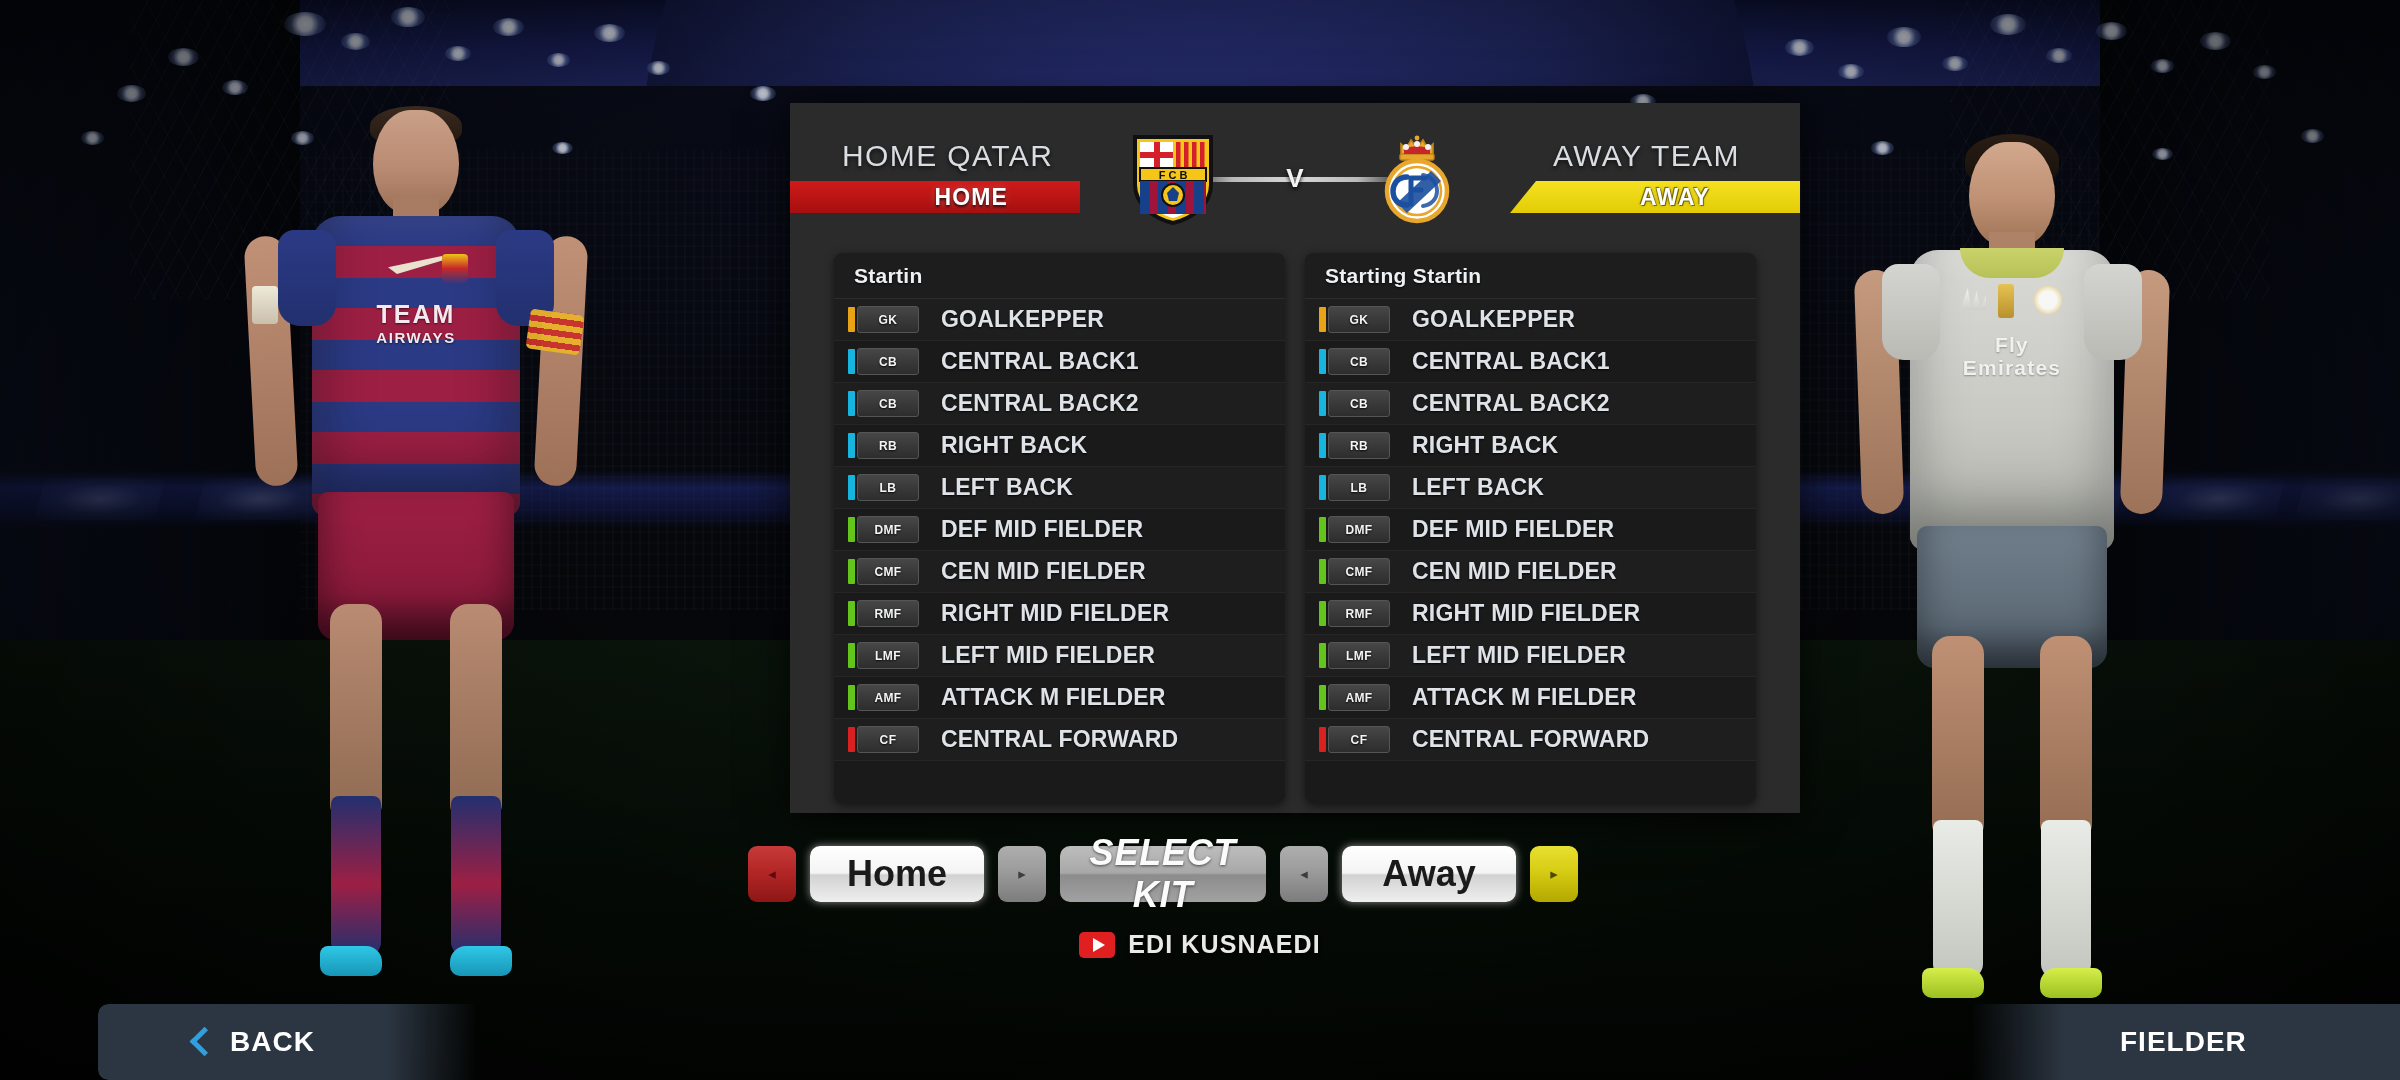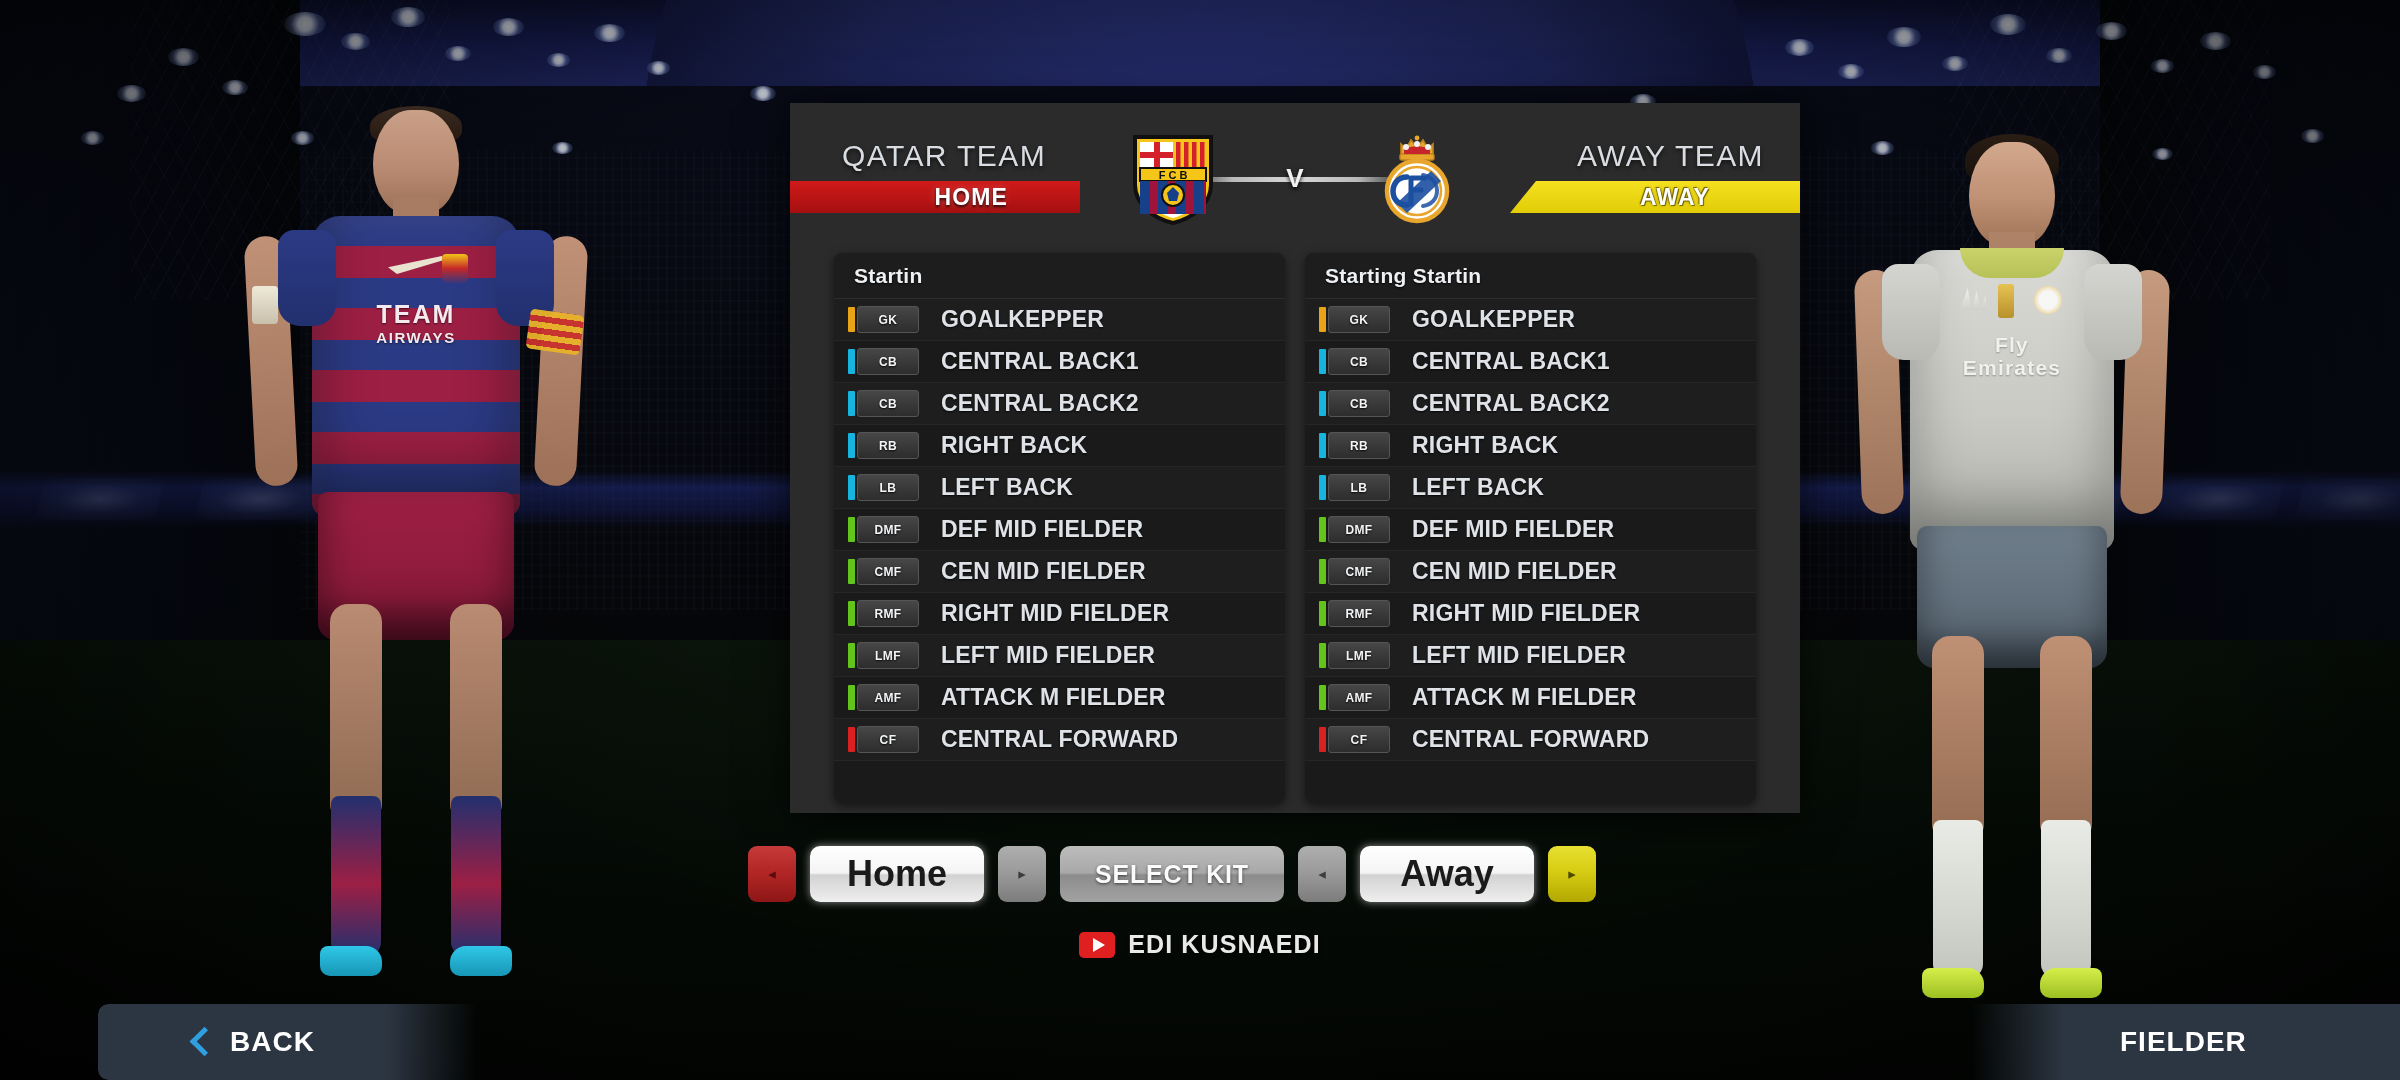--- a/index.html
+++ b/index.html
@@ -187,21 +187,21 @@
   #dialog {
     position:absolute; left:790px; top:103px; width:1010px; height:710px;
     background:#2b2b2b; box-shadow:0 6px 40px rgba(0,0,0,.75);
   }
   .dlg-top { position:relative; height:144px; }
   .team-label {
     position:absolute; top:36px; color:#d9dde2; font-size:30px; letter-spacing:1.4px; font-weight:400;
     text-shadow:0 2px 4px rgba(0,0,0,.7);
   }
   #home-team-label { left:52px; }
-  #away-team-label { right:36px; }
+  #away-team-label { right:60px; }
 
   .crest-row { position:absolute; left:50%; transform:translateX(-50%); top:28px; width:300px; height:94px; }
   .vs-line {
     position:absolute; left:38px; top:46px; width:224px; height:5px;
     background:linear-gradient(90deg, rgba(150,150,150,0) 0%, #b9b9b9 22%, #d8d8d8 50%, #b9b9b9 78%, rgba(150,150,150,0) 100%);
   }
   .vs-text {
     position:absolute; left:50%; transform:translateX(-50%); top:32px;
     color:#f1f1f1; font-size:26px; font-weight:700; text-shadow:0 2px 4px #000;
   }
@@ -269,22 +269,22 @@
   .arrow-btn.yellow{ background:linear-gradient(180deg,#e8e032 0%,#d6cc13 46%,#b2a800 100%); color:#4e4900; }
   .kit-btn {
     height:56px; border-radius:10px; display:flex; align-items:center; justify-content:center;
     font-size:36px; font-weight:700; border:none;
   }
   .kit-btn.white {
     width:174px; background:linear-gradient(180deg,#ffffff 0%,#f4f4f4 48%,#d2d2d2 52%,#efefef 100%);
     color:#1a1a1a; box-shadow:0 0 9px rgba(255,255,255,.55);
   }
   .kit-btn.silver {
-    width:224px; background:linear-gradient(180deg,#bdbdbd 0%,#a8a8a8 48%,#8c8c8c 52%,#a2a2a2 100%);
-    color:#fbfbfb; font-size:25px; letter-spacing:.8px; text-shadow:0 1px 3px rgba(0,0,0,.6);
+    width:206px; background:linear-gradient(180deg,#bdbdbd 0%,#a8a8a8 48%,#8c8c8c 52%,#a2a2a2 100%);
+    color:#fbfbfb; font-size:36px; letter-spacing:.8px; text-shadow:0 1px 3px rgba(0,0,0,.6);font-style:italic;
   }
   #watermark {
     position:absolute; left:0; right:0; top:930px; display:flex; align-items:center; justify-content:center; gap:13px;
   }
   .yt-icon {
     width:36px; height:26px; border-radius:5px; background:#e02020;
     display:flex; align-items:center; justify-content:center;
   }
   .yt-icon i {
     width:0; height:0; border-left:12px solid #fff;
@@ -427,21 +427,21 @@
   <div class="leg r"></div>
   <div class="sock l"></div>
   <div class="sock r"></div>
   <div class="boot l"></div>
   <div class="boot r"></div>
 </div>
 
 <div id="dialog">
 
   <div class="dlg-top">
-    <div class="team-label" id="home-team-label">QATAR TEAM</div>
+    <div class="team-label" id="home-team-label">HOME QATAR</div>
     <div class="team-label" id="away-team-label">AWAY TEAM</div>
 
     <div class="crest-row">
       <div class="vs-line"></div>
       <div class="vs-text">V</div>
 
       <div class="crest home">
         <svg viewBox="0 0 92 94" width="92" height="94">
           <path d="M8 6 H84 V54 C84 74 64 88 46 92 C28 88 8 74 8 54 Z" fill="#f5c518" stroke="#101010" stroke-width="4"></path>
           <path d="M13 11 H79 V53 C79 70 62 83 46 87 C30 83 13 70 13 53 Z" fill="#ffffff"></path>

